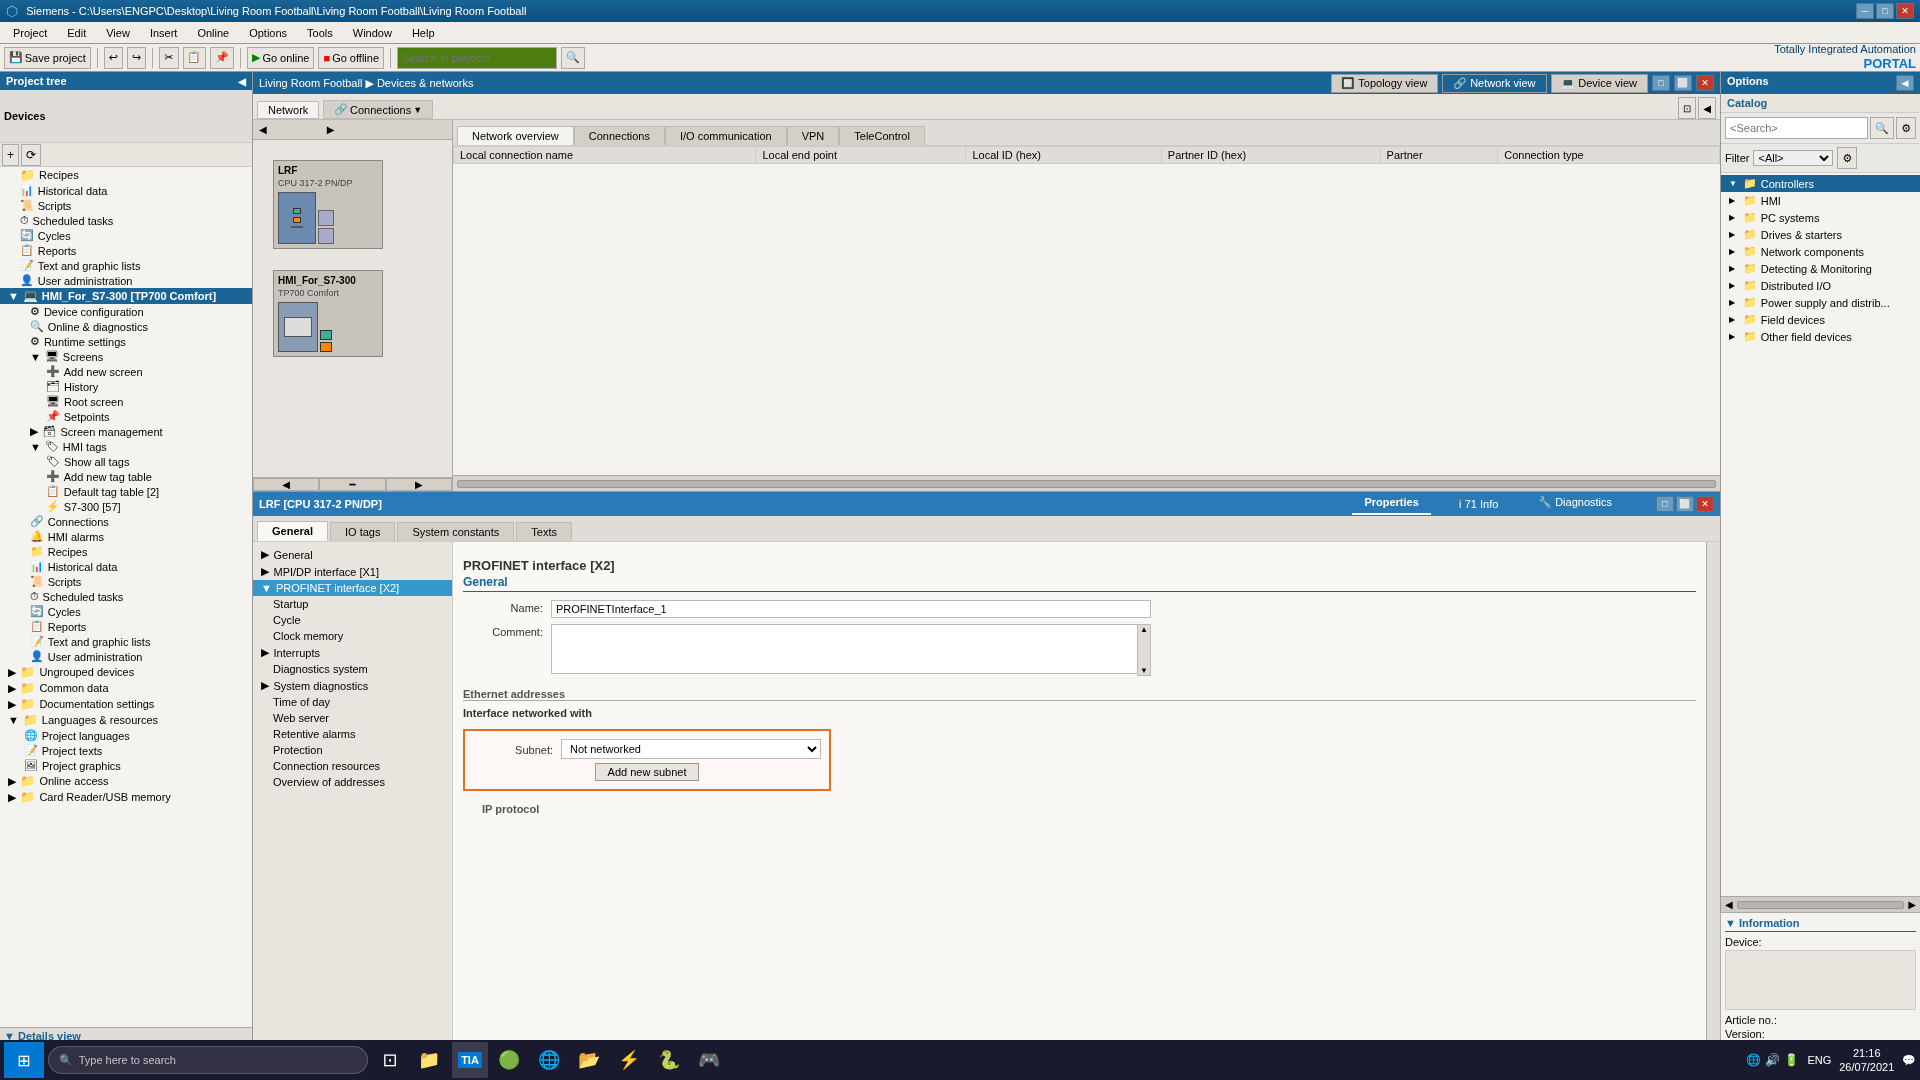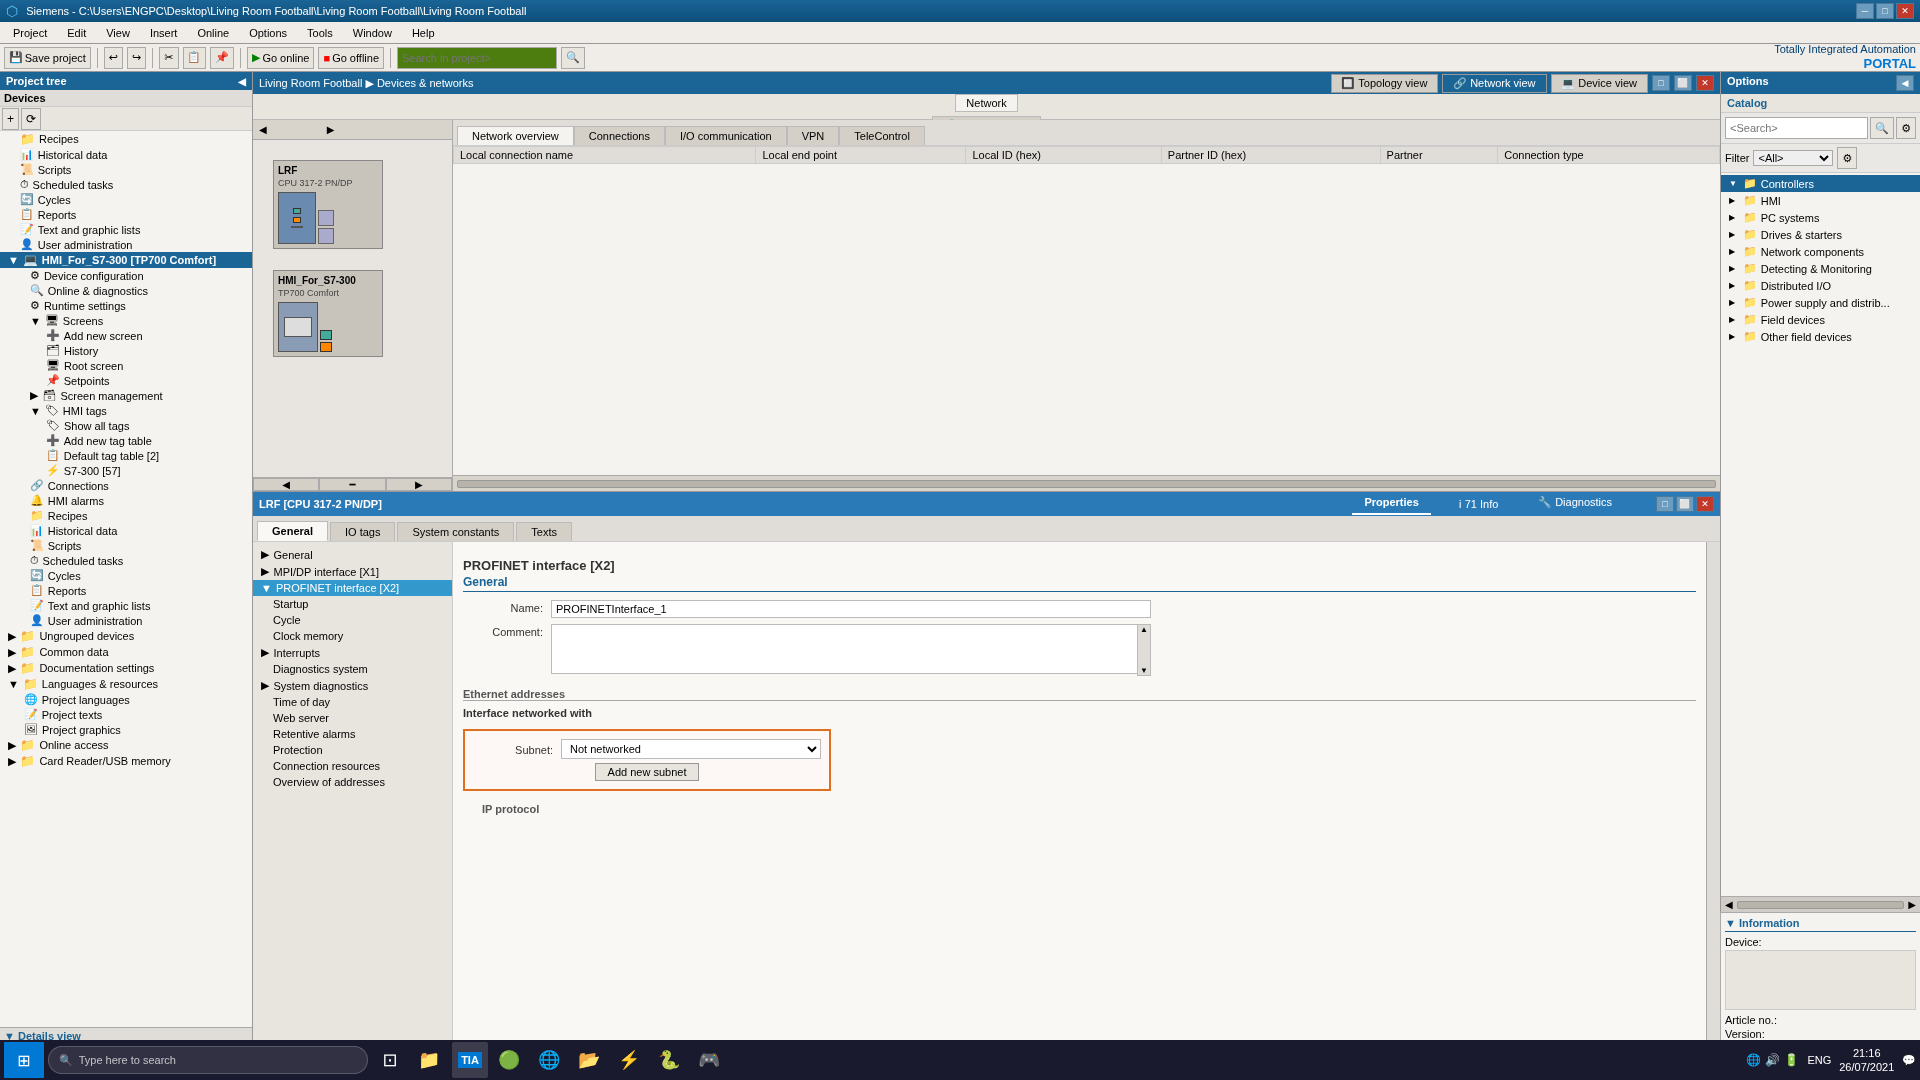--- a/index.html
+++ b/index.html
@@ -579,21 +579,21 @@
 
 <div id="main-layout">
 
   <div id="project-tree">
     <div id="project-tree-header">
       <span>Project tree</span>
       <div style="display:flex; gap:2px;">
         <span style="cursor:pointer; font-size:10px;">◀</span>
       </div>
     </div>
-    <div style="padding:2px 4px; background:#e0ddd8; border-bottom:1px solid #ccc; font-weight:bold; font-size:11px;">
+    <div style="padding:20px 4px; background:#e0ddd8; border-bottom:1px solid #ccc; font-weight:bold; font-size:11px;">
       <span>Devices</span>
     </div>
     <div id="tree-toolbar">
       <button class="tb-btn" style="font-size:12px; padding:0 4px;">+</button>
       <button class="tb-btn" style="font-size:12px; padding:0 4px;">⟳</button>
     </div>
     <div id="tree-content">
 
       <div class="tree-item" style="padding-left:20px;"><span class="folder-icon">📁</span> Recipes</div>
       <div class="tree-item" style="padding-left:20px;"><span>📊</span> Historical data</div>
@@ -665,21 +665,21 @@
             <button class="view-tab-btn">
               <span>💻</span> Device view
             </button>
           </div>
           <button class="win-btn">□</button>
           <button class="win-btn">⬜</button>
           <button class="win-btn close">✕</button>
         </div>
       </div>
 
-      <div style="display:flex; align-items:center; background:#e8e4de; border-bottom:1px solid #bbb; height:26px; padding:0 4px; gap:4px;flex-direction:column;">
+      <div style="display:flex; align-items:flex-end; background:#e8e4de; border-bottom:1px solid #bbb; height:26px; padding:0 4px; gap:4px;">
         <div style="padding:2px 10px; border:1px solid #bbb; background:#f5f3ef; font-size:11px; cursor:pointer;">Network</div>
         <div style="padding:2px 10px; border:1px solid #bbb; background:#d4d0c8; font-size:11px; cursor:pointer; display:flex; align-items:center; gap:2px;">
           <span>🔗</span> Connections <span style="font-size:9px;">▼</span>
         </div>
         <div style="margin-left:auto; display:flex; gap:2px;">
           <button class="tb-btn" style="font-size:10px;">⊡</button>
           <button class="tb-btn" style="font-size:10px;">◀</button>
         </div>
       </div>
 

